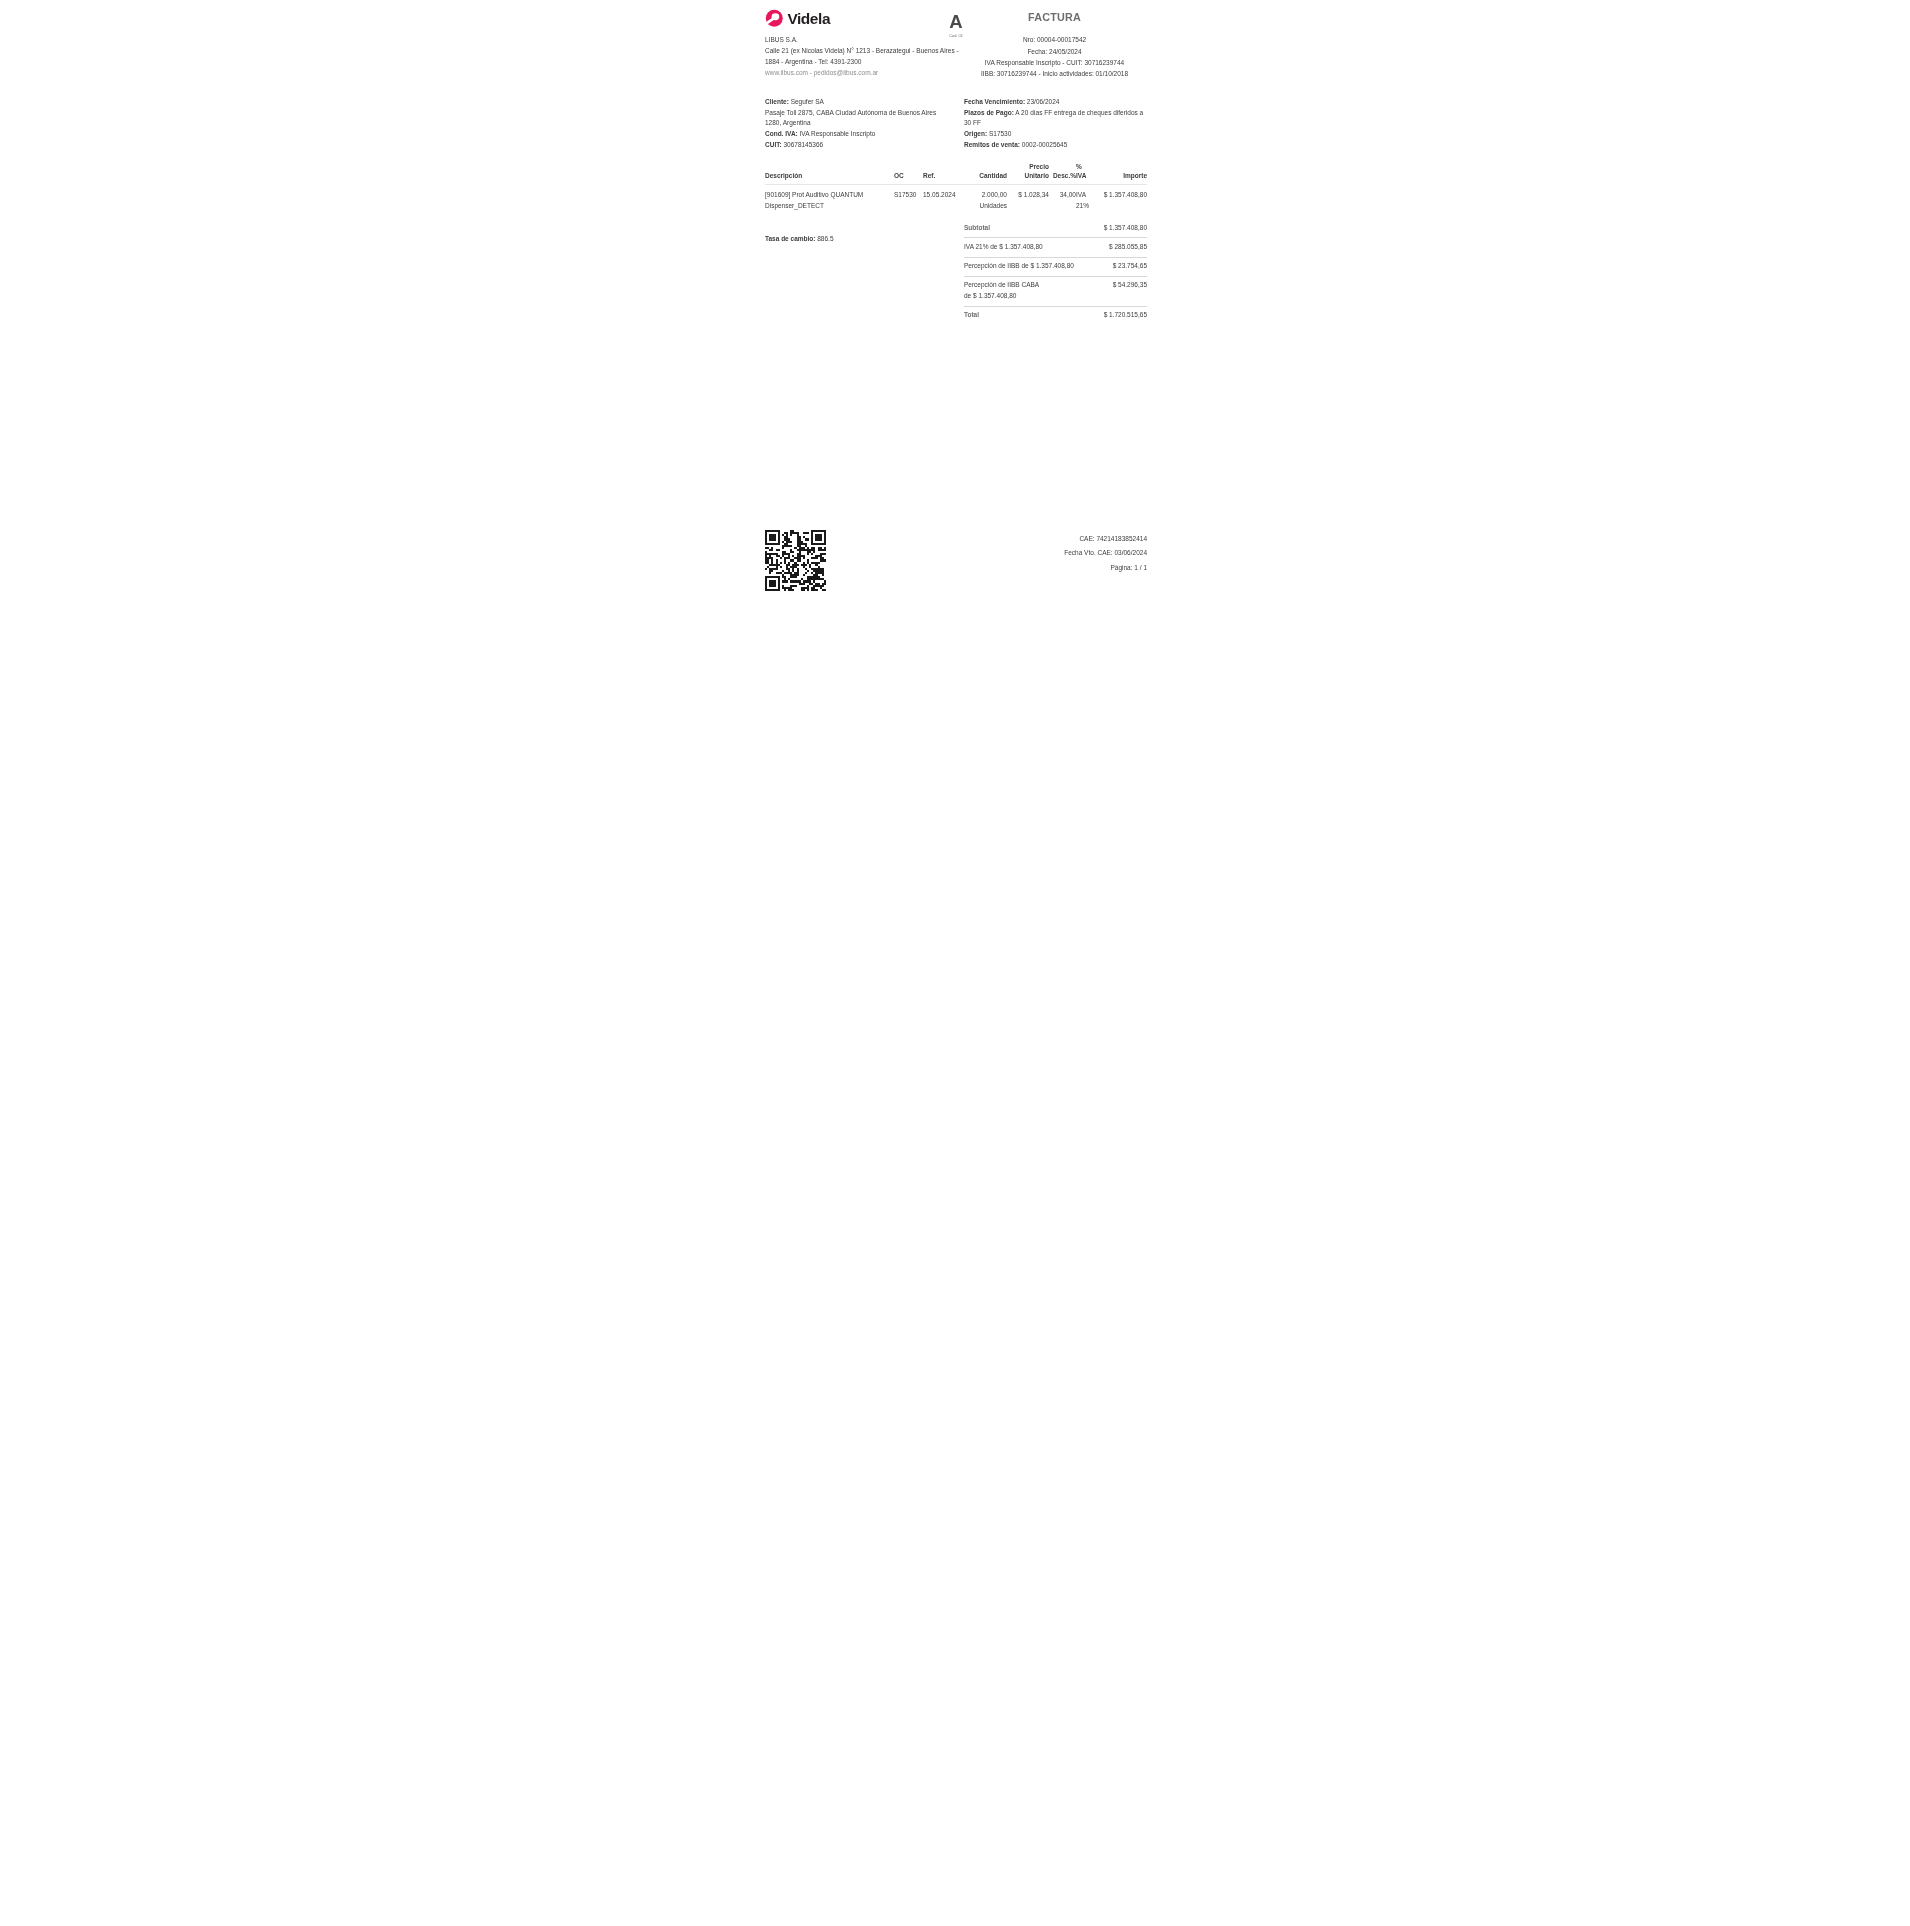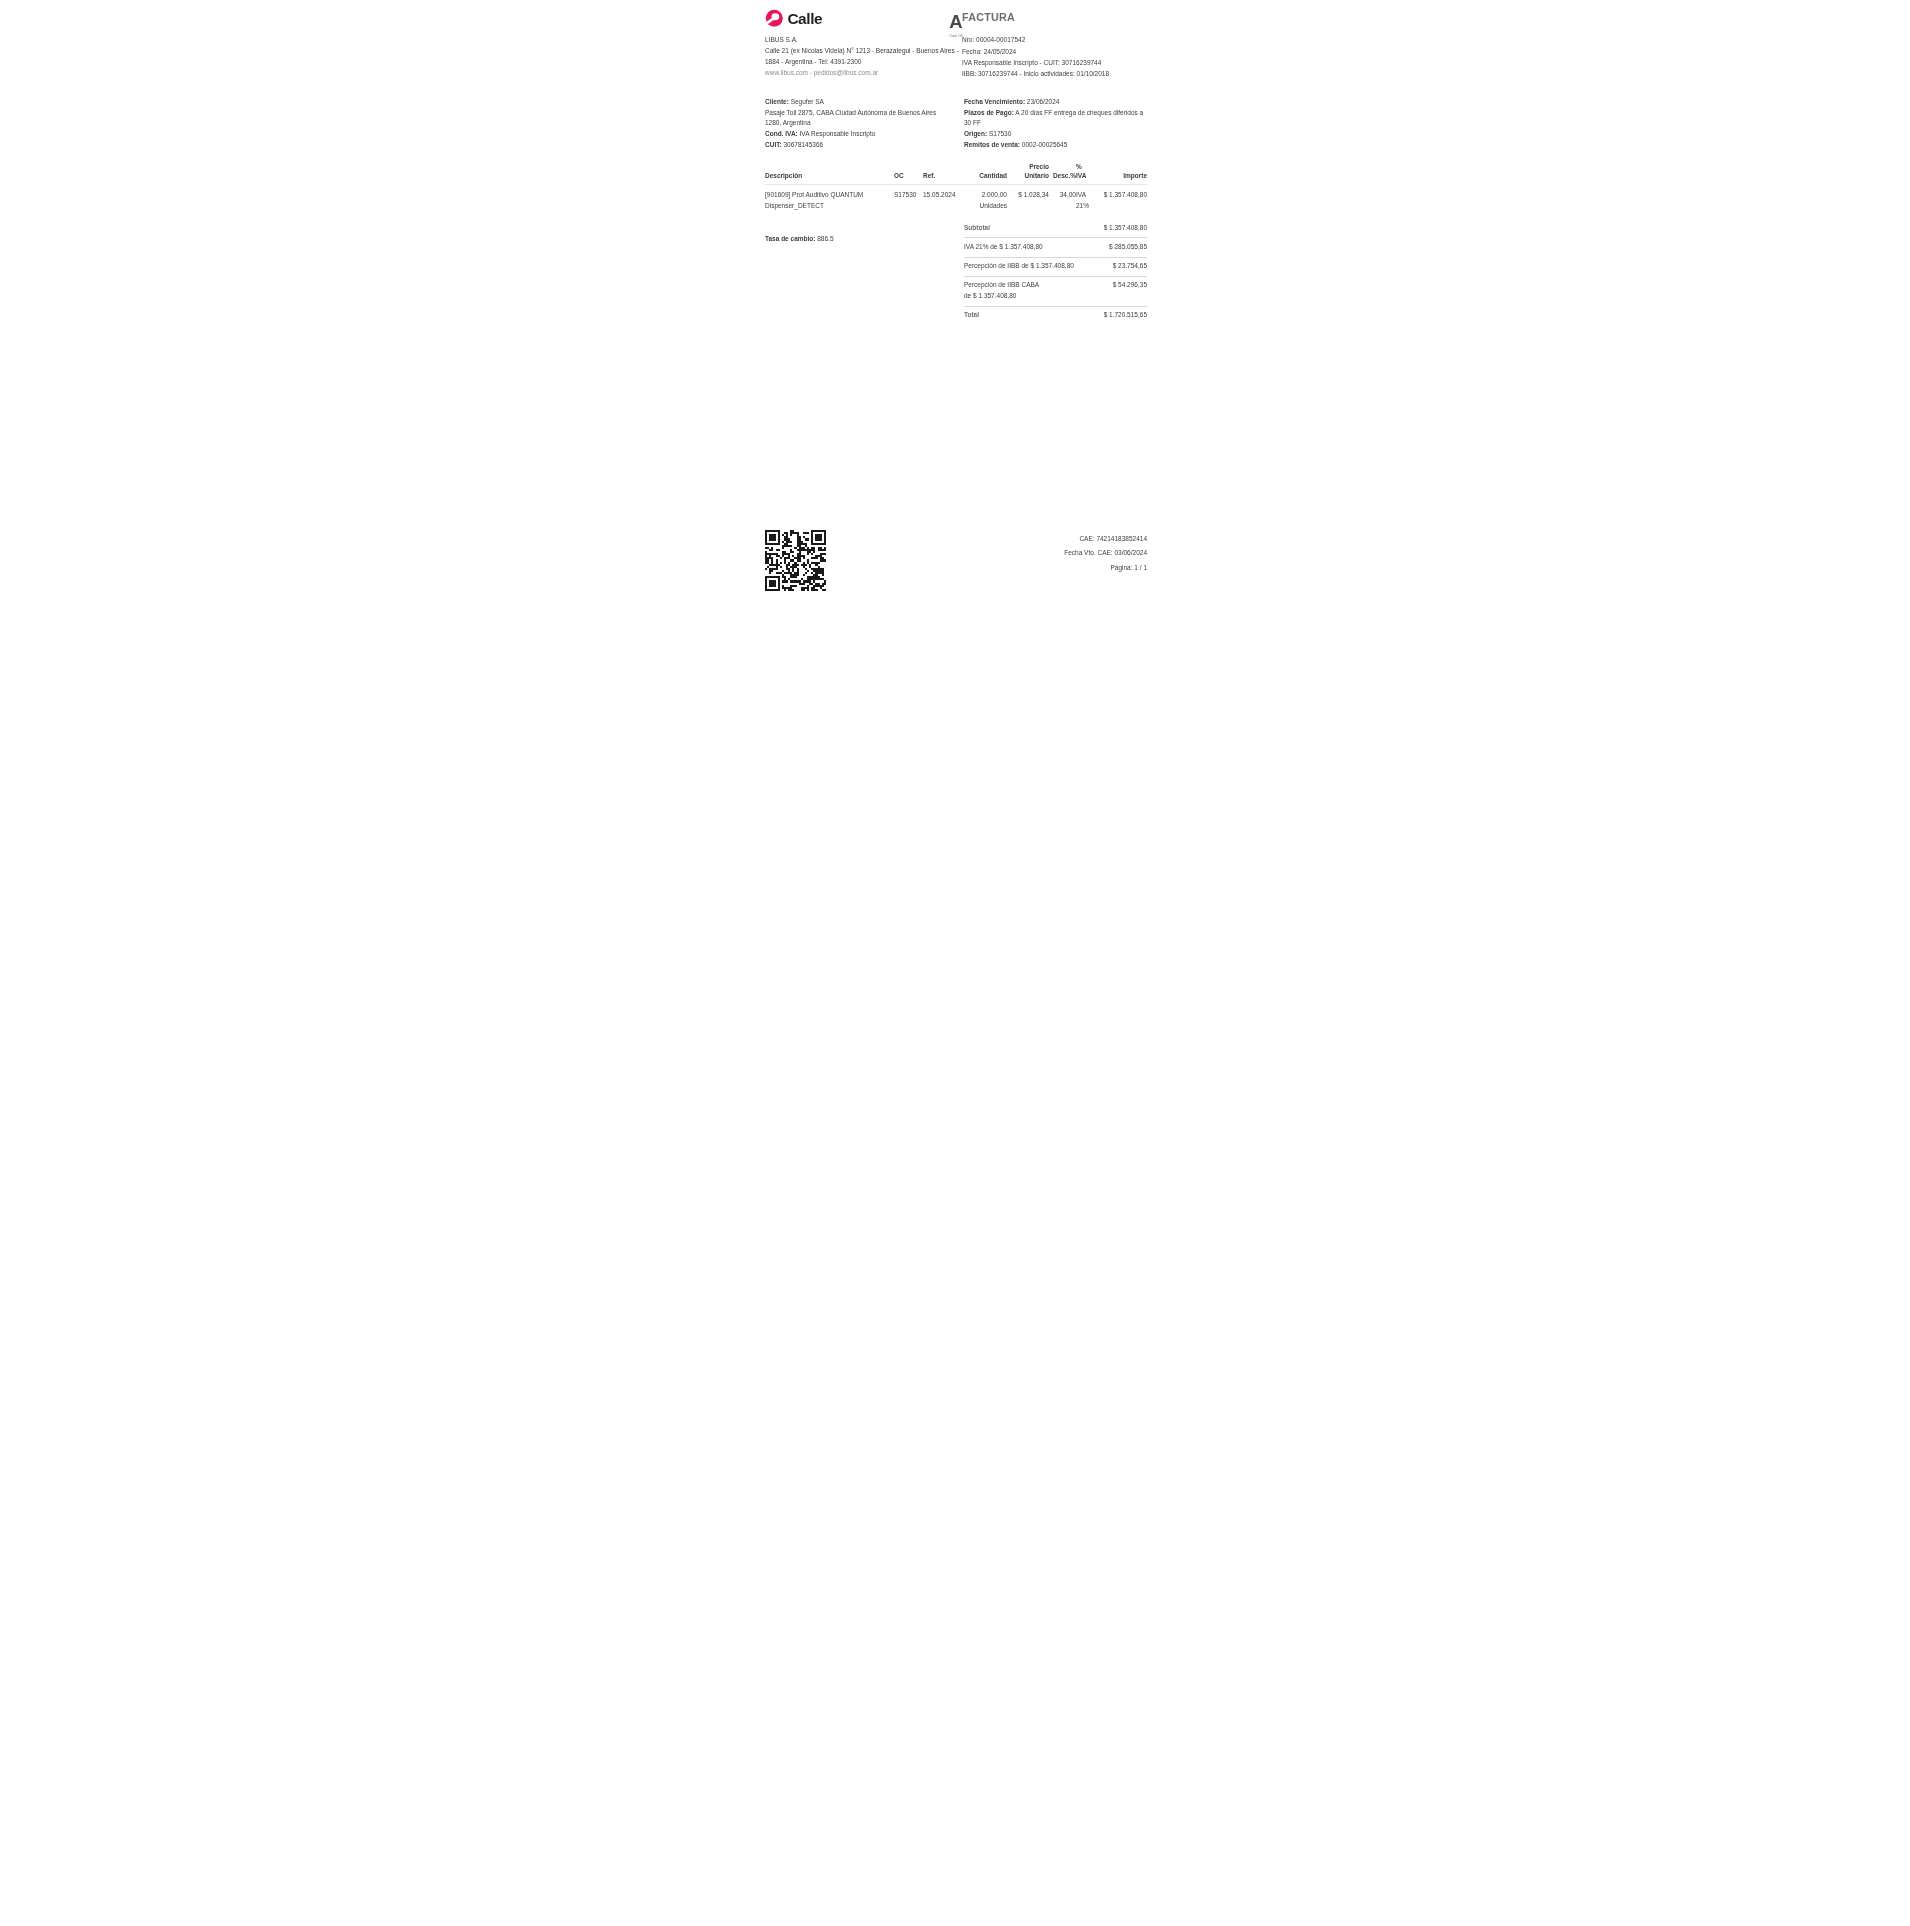--- a/index.html
+++ b/index.html
@@ -15,21 +15,21 @@
     margin: 0 auto;
     padding: 7.7px 20px 8.5px 22px;
     display: flex;
     flex-direction: column;
     background: #fff;
   }
 
   
   .top { display: flex; justify-content: space-between; position: relative; }
   .top-left { width: 195px; }
-  .top-right { width: 185px; text-align: left; }
+  .top-right { width: 185px; text-align: center; }
 
   .brand { display: flex; align-items: center; gap: 3.9px; height: 22.3px; }
   .logo-text {
     font-size: 15.4px; font-weight: 800; color: #231f20; letter-spacing: -0.4px;
   }
   .company-info { margin-top: 5.4px; line-height: 10.8px; }
   .company-name {}
   .company-web { color: #8d8d8d; }
 
   .letter-box {
@@ -94,21 +94,21 @@
   <header class="top">
     <div class="top-left">
       <div class="brand">
         <span class="logo-icon">
           <svg width="18.5" height="18.5" viewBox="0 0 48 48" aria-hidden="true">
             <circle cx="24" cy="24" r="22" fill="#e8175d"></circle>
             <ellipse cx="27" cy="20" rx="10" ry="9" fill="#ffffff"></ellipse>
             <rect x="-2" y="30" width="26" height="7" transform="rotate(-35 9 33)" fill="#ffffff"></rect>
           </svg>
         </span>
-        <span class="logo-text">Calle</span>
+        <span class="logo-text">Videla</span>
       </div>
       <div class="company-info">
         <div class="company-name">LIBUS S.A.</div>
         <div class="company-address">Calle 21 (ex Nicolas Videla) N° 1213 - Berazategui - Buenos Aires - 1884 - Argentina - Tel: 4391-2300</div>
         <div class="company-web">www.libus.com - pedidos@libus.com.ar</div>
       </div>
     </div>
 
     <div class="letter-box">
       <div class="letter">A</div>

